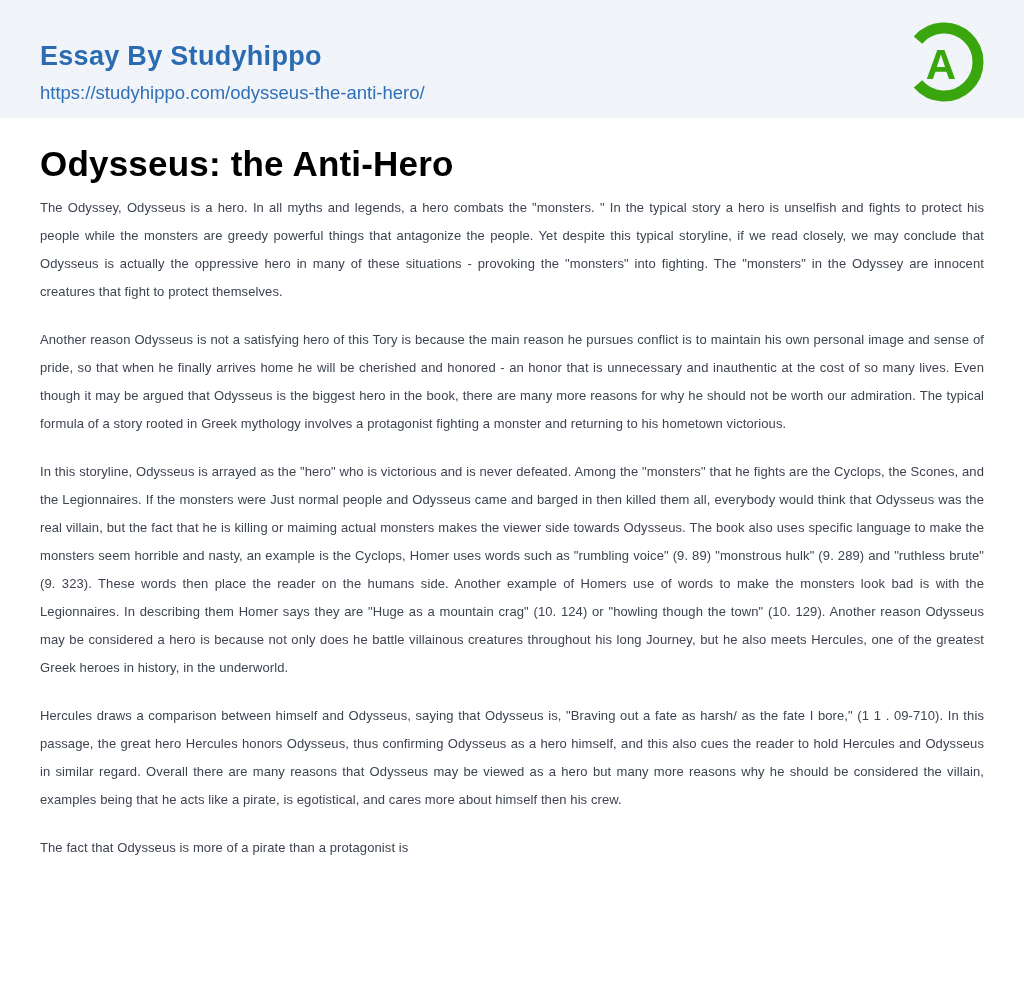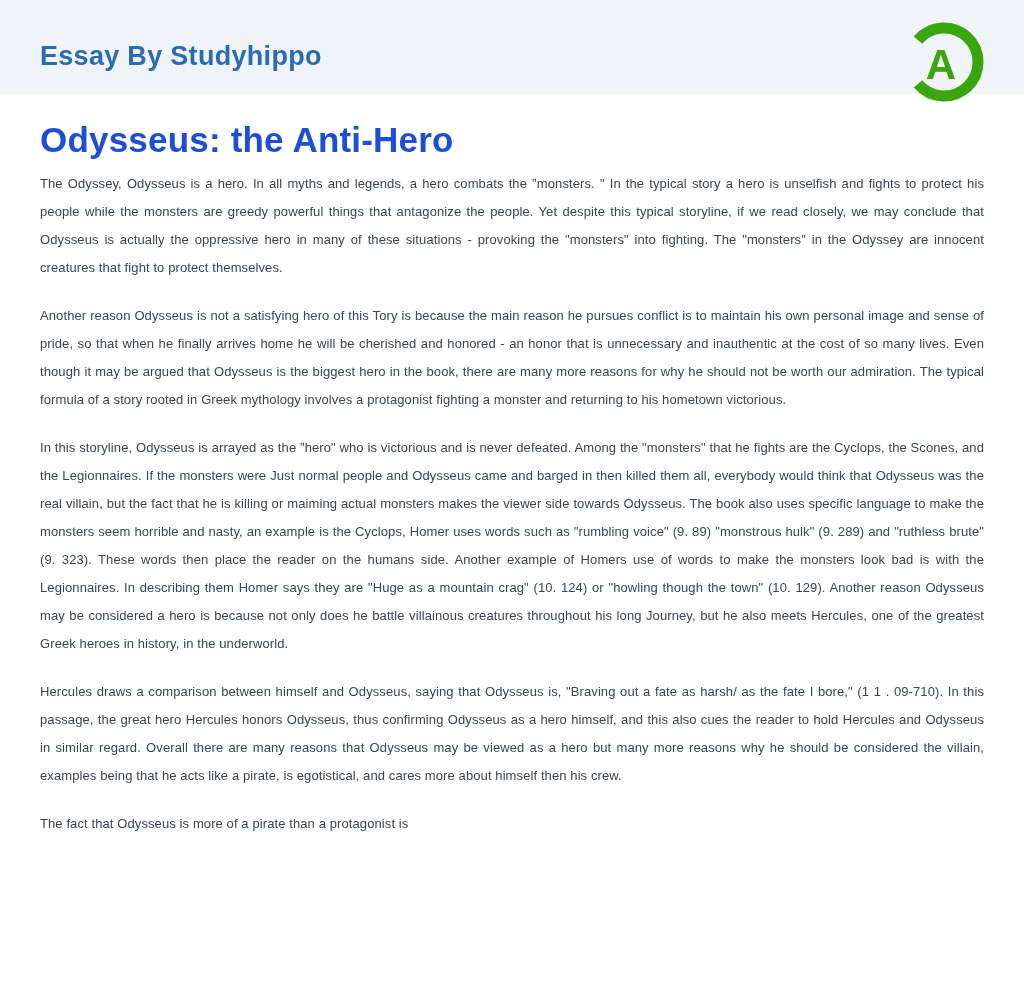--- a/index.html
+++ b/index.html
@@ -11,21 +11,21 @@
     height: 987px;
     background: #ffffff;
     overflow: hidden;
     font-family: "Liberation Sans", sans-serif;
   }
 
   
   .header {
     position: relative;
     width: 100%;
-    height: 94px;
+    height: 118px;
     background-color: #f1f4f9;
     background-image: radial-gradient(circle, #e3e8f0 1px, rgba(0,0,0,0) 1.3px);
     background-size: 16px 16px;
     box-sizing: border-box;
   }
   .brand {
     position: absolute;
     left: 40px;
     top: 41px;
     font-size: 27px;
@@ -70,36 +70,37 @@
 
   
   .article {
     padding: 0 40px;
   }
   .article h1 {
     margin: 26px 0 10px 0;
     font-size: 35px;
     font-weight: bold;
     letter-spacing: 0.2px;
-    color: #1d4ed8;
+    color: #000000;
   }
   .article p {
     margin: 0 0 20px 0;
     font-size: 13px;
     line-height: 28px;
     text-align: justify;
     color: #3d4450;
     letter-spacing: 0.1px;
   }
 </style>
 </head>
 <body>
 
 <header class="header">
   <div class="brand">Essay By Studyhippo</div>
+  <a class="brand-url" href="#">https://studyhippo.com/odysseus-the-anti-hero/</a>
   <div class="logo">
     <svg width="80" height="80" viewBox="0 0 80 80" aria-hidden="true">
       <path d="M 14 18.1 A 34 34 0 1 1 14 61.9" fill="none" stroke="#3aa60d" stroke-width="11"></path>
     </svg>
     <span class="logo-letter">A</span>
   </div>
 </header>
 
 <main class="article">
   <h1>Odysseus: the Anti-Hero</h1>

